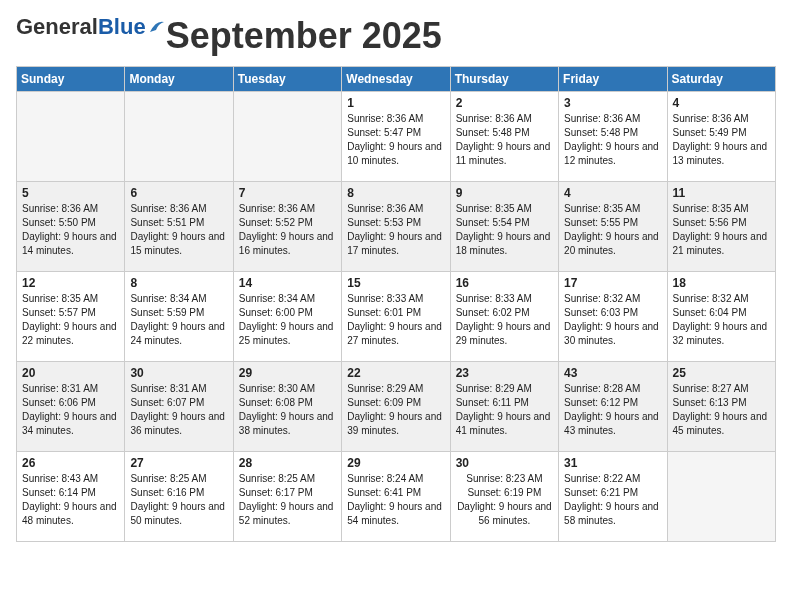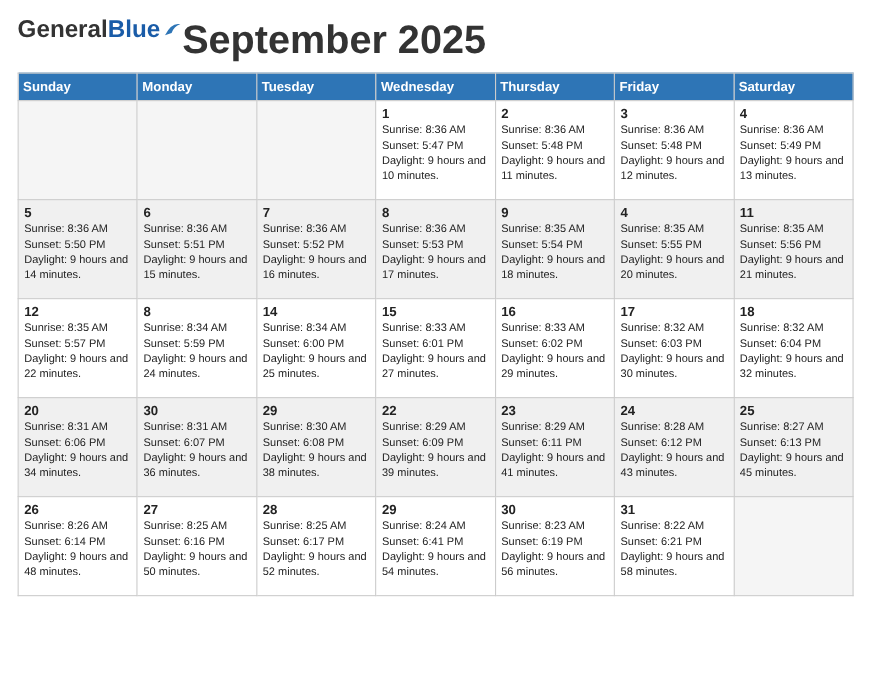--- a/index.html
+++ b/index.html
@@ -254,36 +254,36 @@
 Sunset: 6:09 PM
 Daylight: 9 hours and 39 minutes.</div>
         </td>
         <td>
           <span class="day-num">23</span>
           <div class="cell-text" style="white-space: pre-line;">Sunrise: 8:29 AM
 Sunset: 6:11 PM
 Daylight: 9 hours and 41 minutes.</div>
         </td>
         <td>
-          <span class="day-num">24</span>
+          <span class="day-num">43</span>
           <div class="cell-text" style="white-space: pre-line;">Sunrise: 8:28 AM
 Sunset: 6:12 PM
 Daylight: 9 hours and 43 minutes.</div>
         </td>
         <td>
           <span class="day-num">25</span>
           <div class="cell-text" style="white-space: pre-line;">Sunrise: 8:27 AM
 Sunset: 6:13 PM
 Daylight: 9 hours and 45 minutes.</div>
         </td>
       </tr>
       <tr>
         <td>
           <span class="day-num">26</span>
-          <div class="cell-text" style="white-space: pre-line;">Sunrise: 8:26 AM
+          <div class="cell-text" style="white-space: pre-line;">Sunrise: 8:43 AM
 Sunset: 6:14 PM
 Daylight: 9 hours and 48 minutes.</div>
         </td>
         <td>
           <span class="day-num">27</span>
           <div class="cell-text" style="white-space: pre-line;">Sunrise: 8:25 AM
 Sunset: 6:16 PM
 Daylight: 9 hours and 50 minutes.</div>
         </td>
         <td>
@@ -293,21 +293,21 @@
 Daylight: 9 hours and 52 minutes.</div>
         </td>
         <td>
           <span class="day-num">29</span>
           <div class="cell-text" style="white-space: pre-line;">Sunrise: 8:24 AM
 Sunset: 6:41 PM
 Daylight: 9 hours and 54 minutes.</div>
         </td>
         <td>
           <span class="day-num">30</span>
-          <div class="cell-text" style="white-space: pre-line;">Sunrise: 8:23 AM
+          <div class="cell-text" style="white-space: pre-line; text-align: center;">Sunrise: 8:23 AM
 Sunset: 6:19 PM
 Daylight: 9 hours and 56 minutes.</div>
         </td>
         <td>
           <span class="day-num">31</span>
           <div class="cell-text" style="white-space: pre-line;">Sunrise: 8:22 AM
 Sunset: 6:21 PM
 Daylight: 9 hours and 58 minutes.</div>
         </td>
         <td class="empty"></td>

